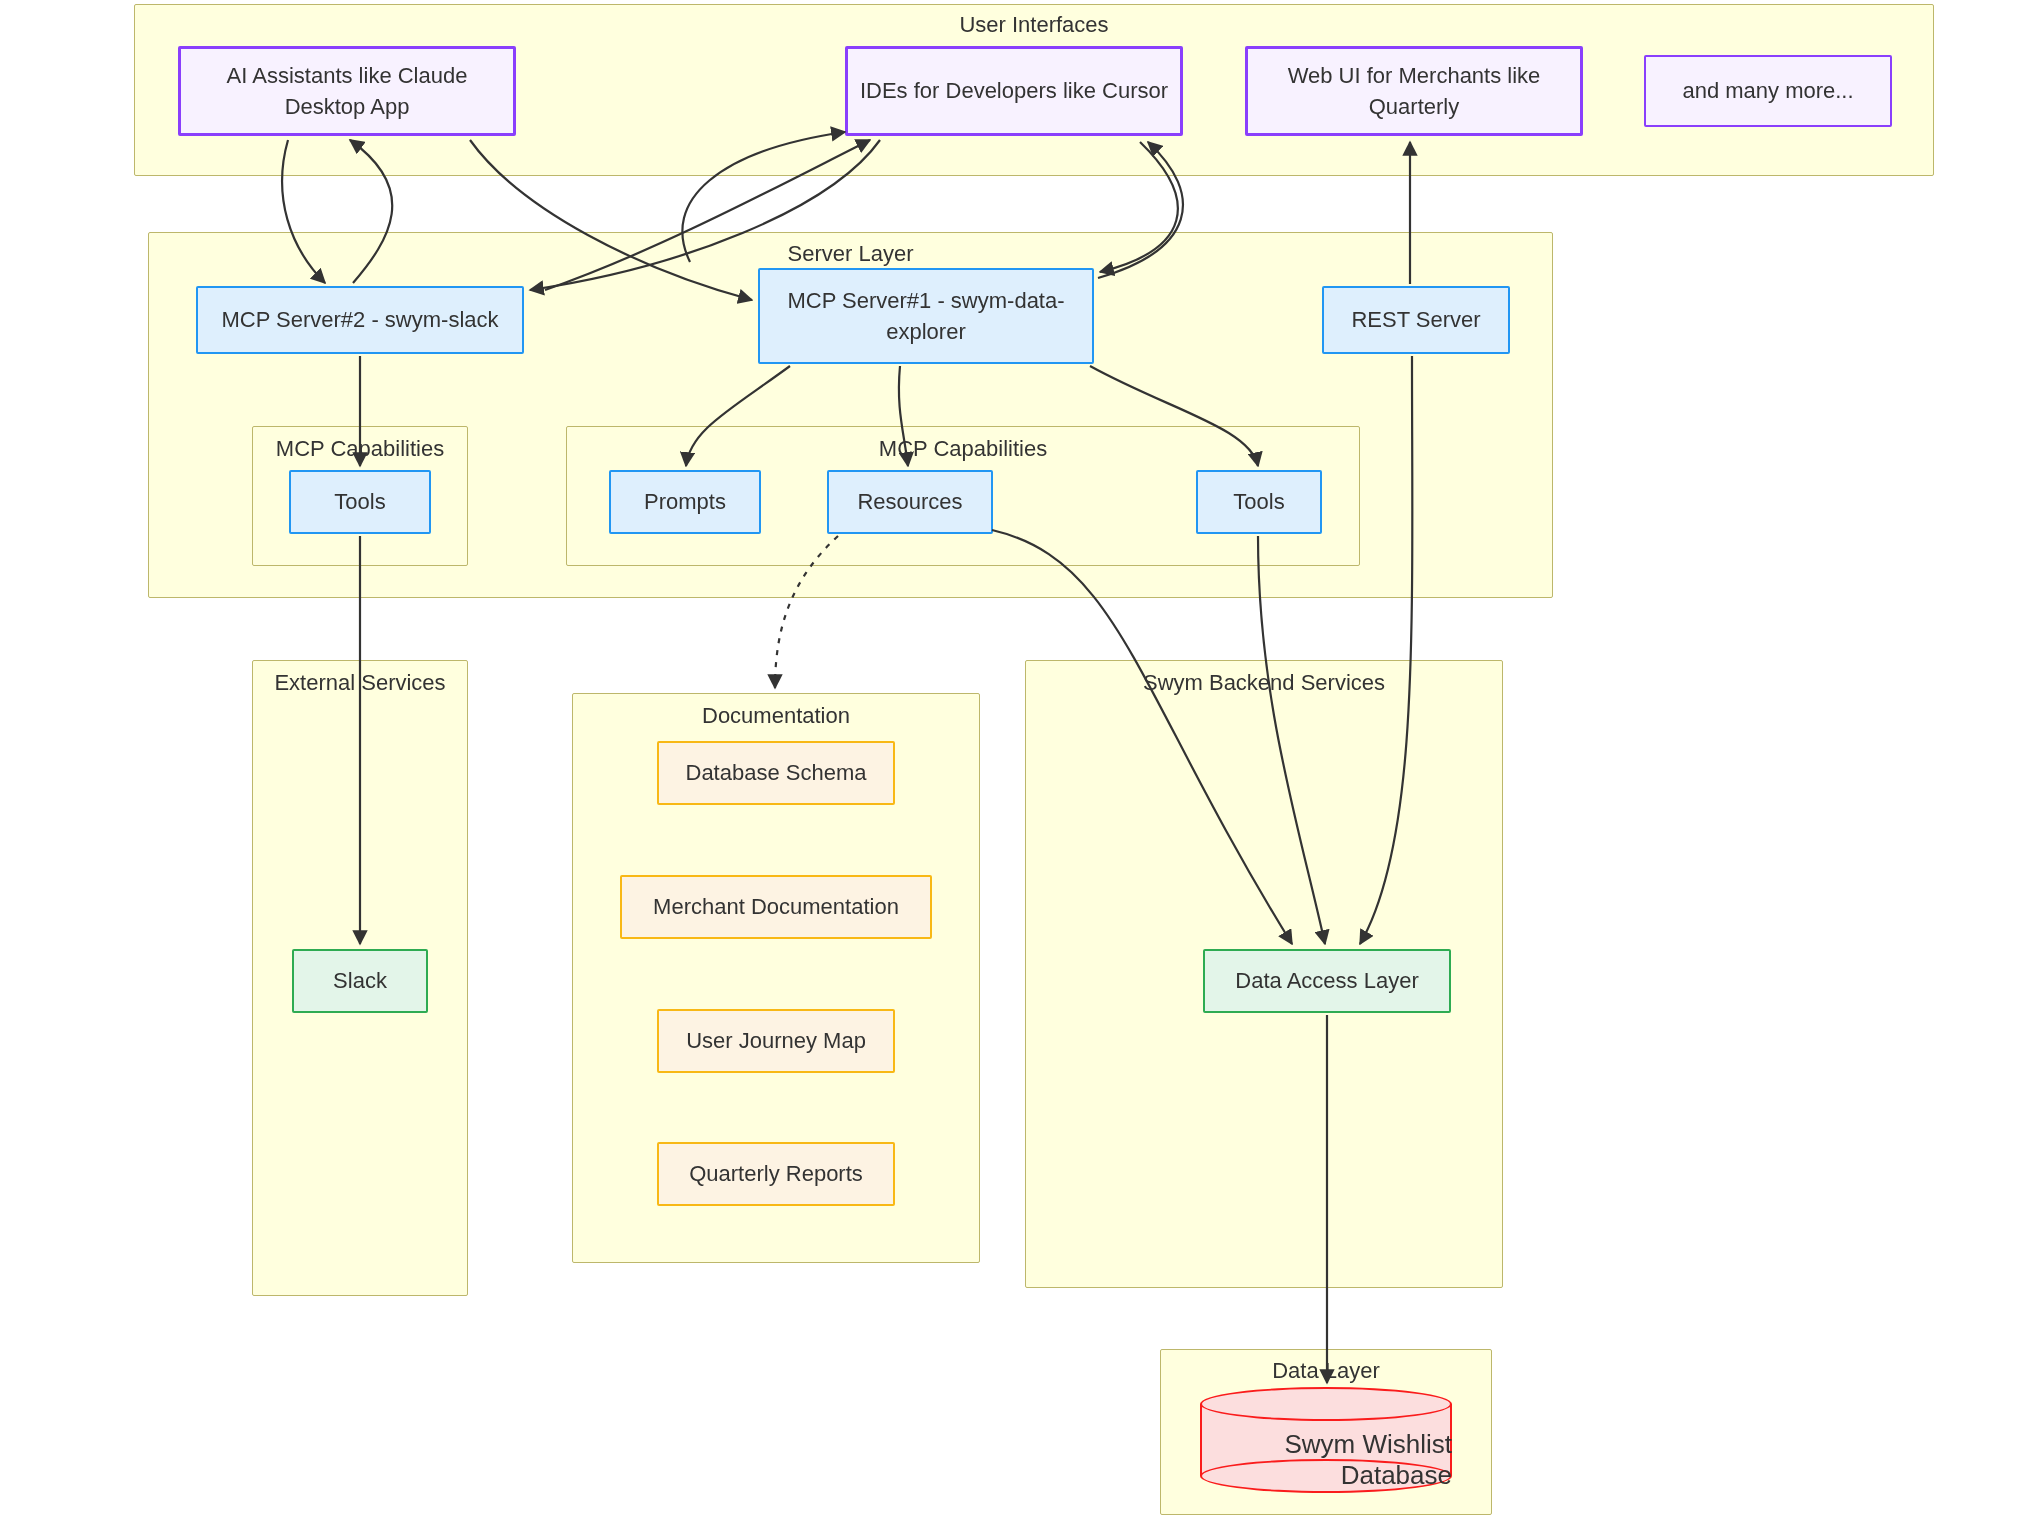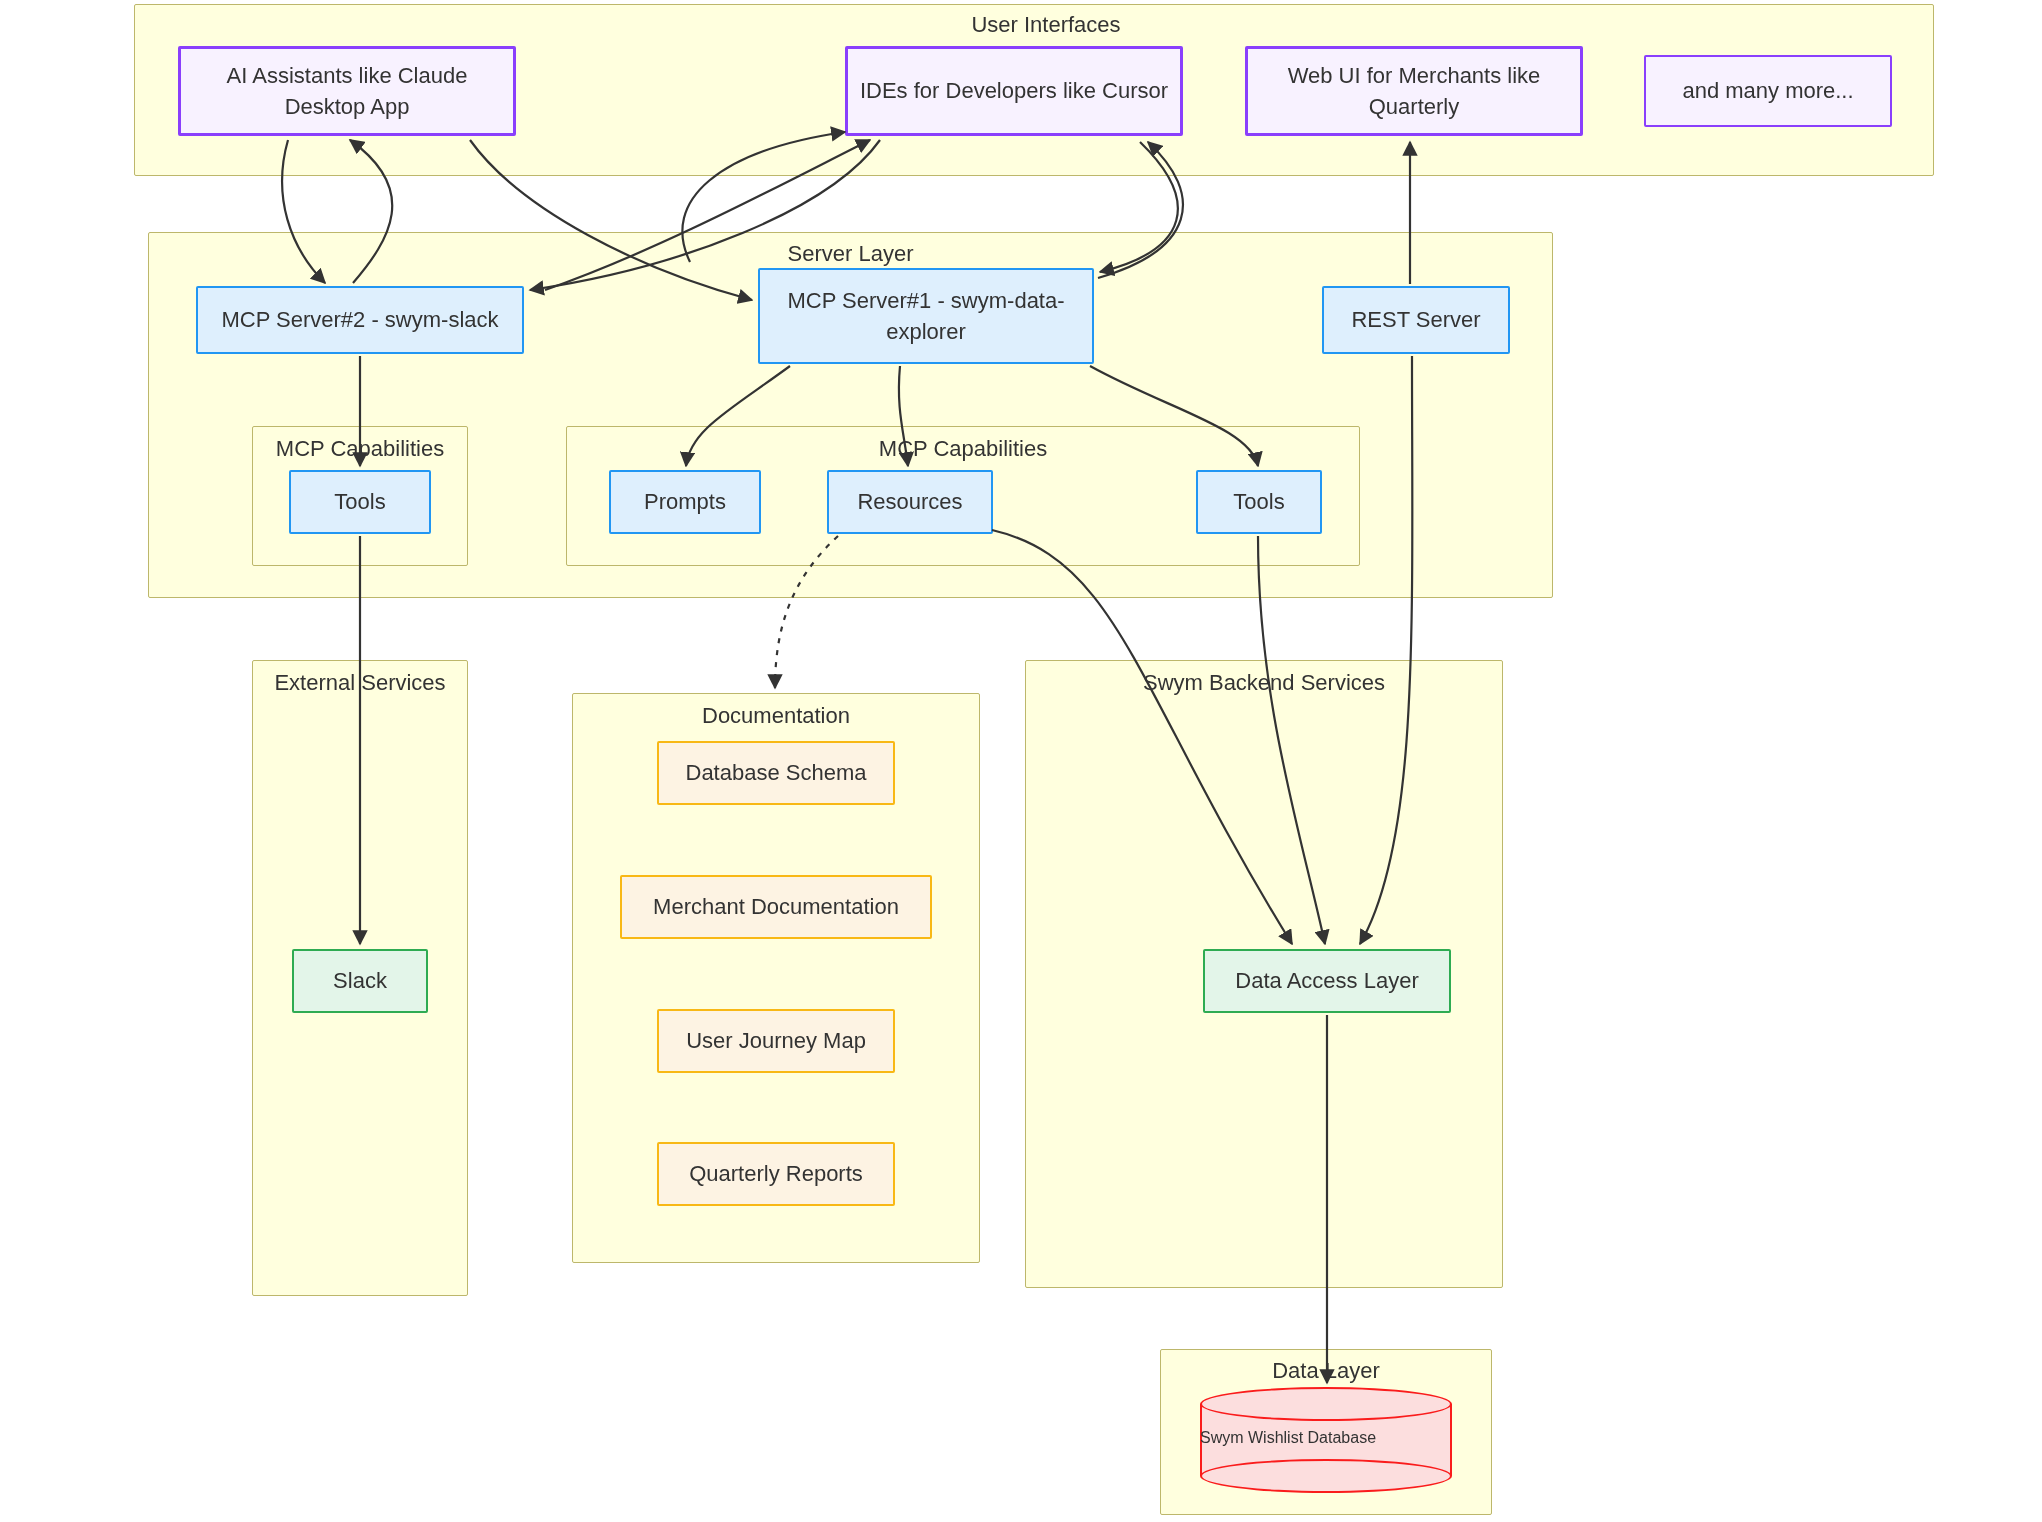--- a/index.html
+++ b/index.html
@@ -77,33 +77,33 @@
     position: absolute;
     left: 0; right: 0;
     height: 34px;
     background: #fcdede;
     border: 2.6px solid #fa1c1c;
     border-radius: 50%;
   }
   .cyl-label {
     position: absolute;
     left: 0; right: 0;
-    text-align: left;
-    font-size: 16px;
+    text-align: right;
+    font-size: 26px;
     color: #333333;
     z-index: 2;
   }
 </style>
 </head>
 <body>
 
 <div id="canvas">
 
   <div class="cluster" style="left:134px; top:4px; width:1800px; height:172px;"></div>
-  <div class="cluster-title" style="left:134px; width:1800px; top:12px;margin-left:12px;">User Interfaces</div>
+  <div class="cluster-title" style="left:134px; width:1800px; top:12px;">User Interfaces</div>
 
   <div class="node n-purple" style="left:178px; top:46px; width:338px; height:90px;">AI Assistants like Claude Desktop App</div>
 
   <div class="node n-purple" style="left:845px; top:46px; width:338px; height:90px;">IDEs for Developers like Cursor</div>
 
   <div class="node n-purple" style="left:1245px; top:46px; width:338px; height:90px;">Web UI for Merchants like Quarterly</div>
 
   <div class="node n-purple thin" style="left:1644px; top:55px; width:248px; height:72px;">and many more...</div>
 
   <div class="cluster" style="left:148px; top:232px; width:1405px; height:366px;"></div>

